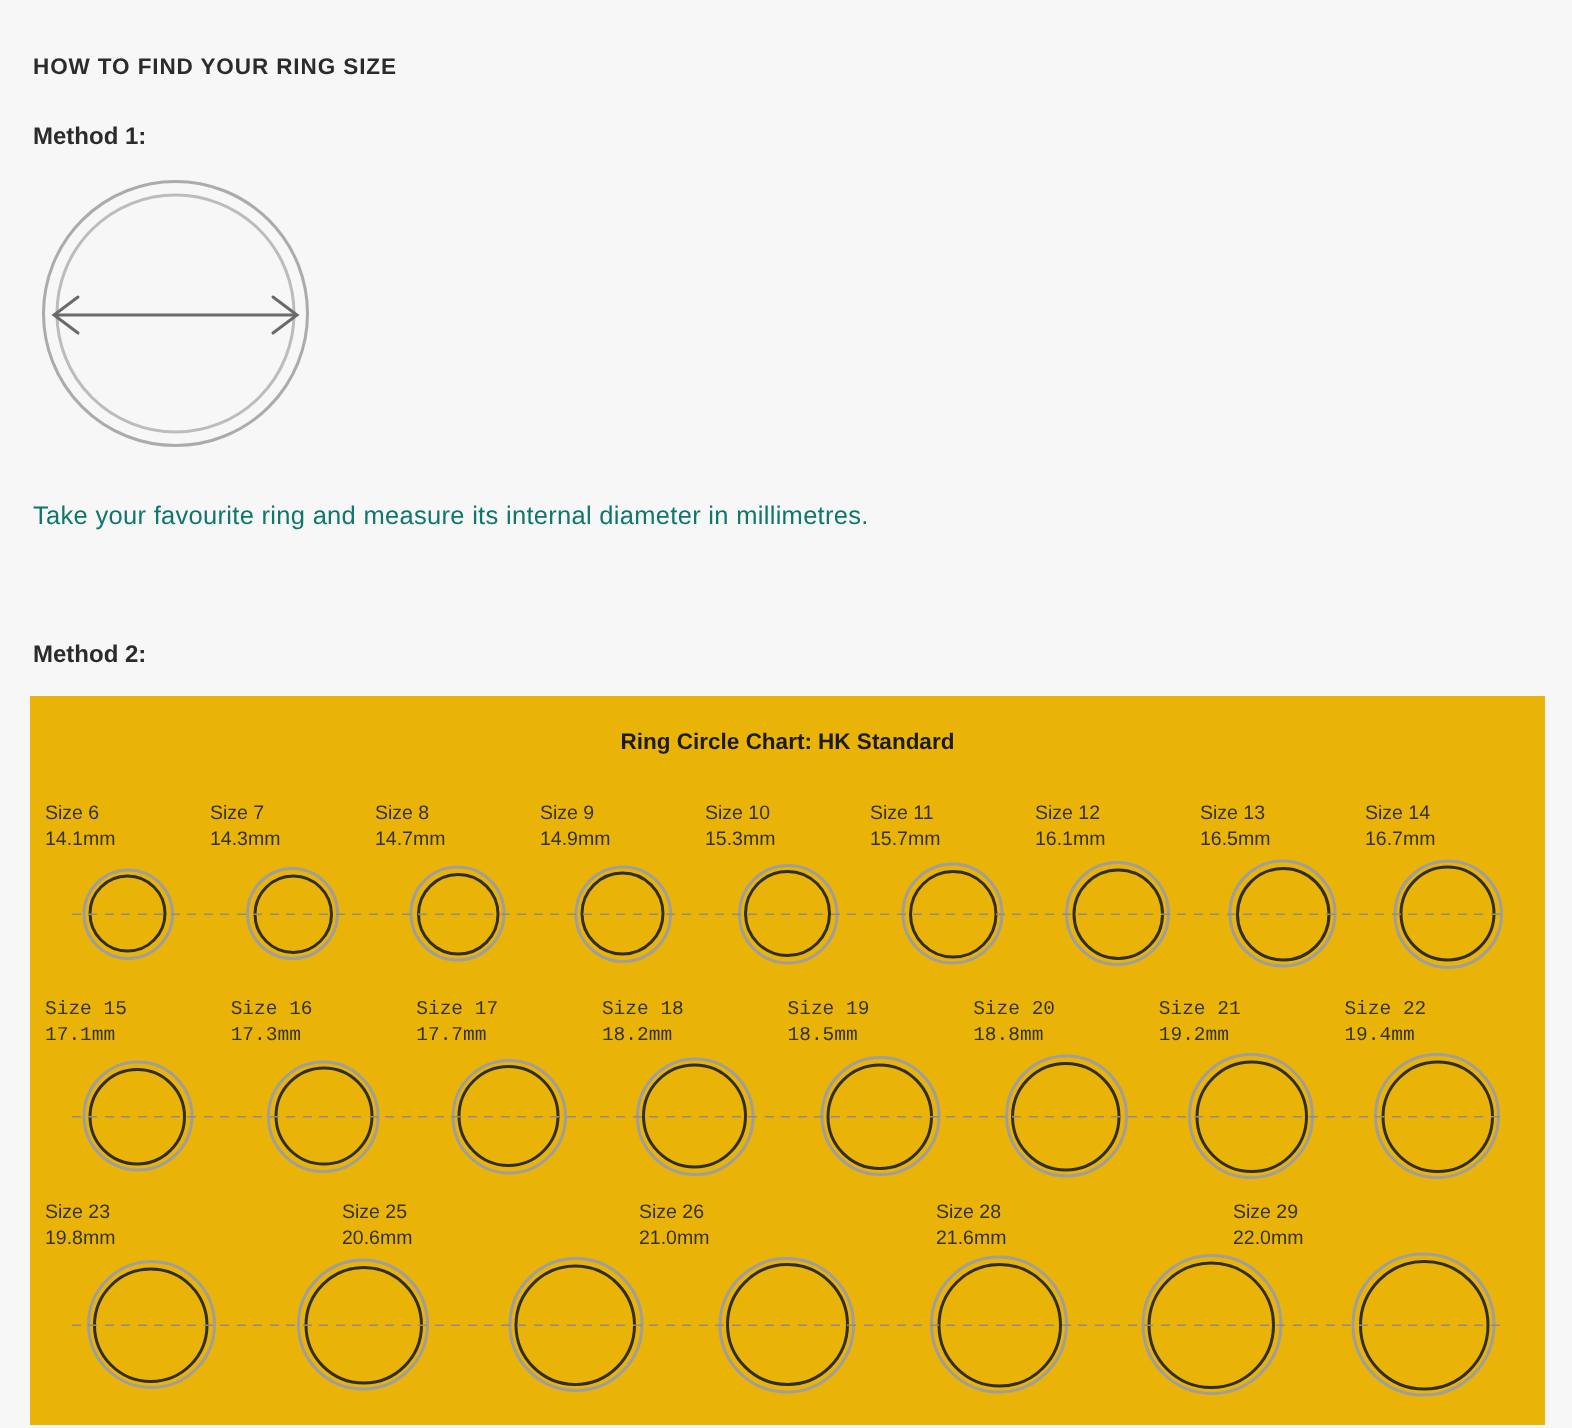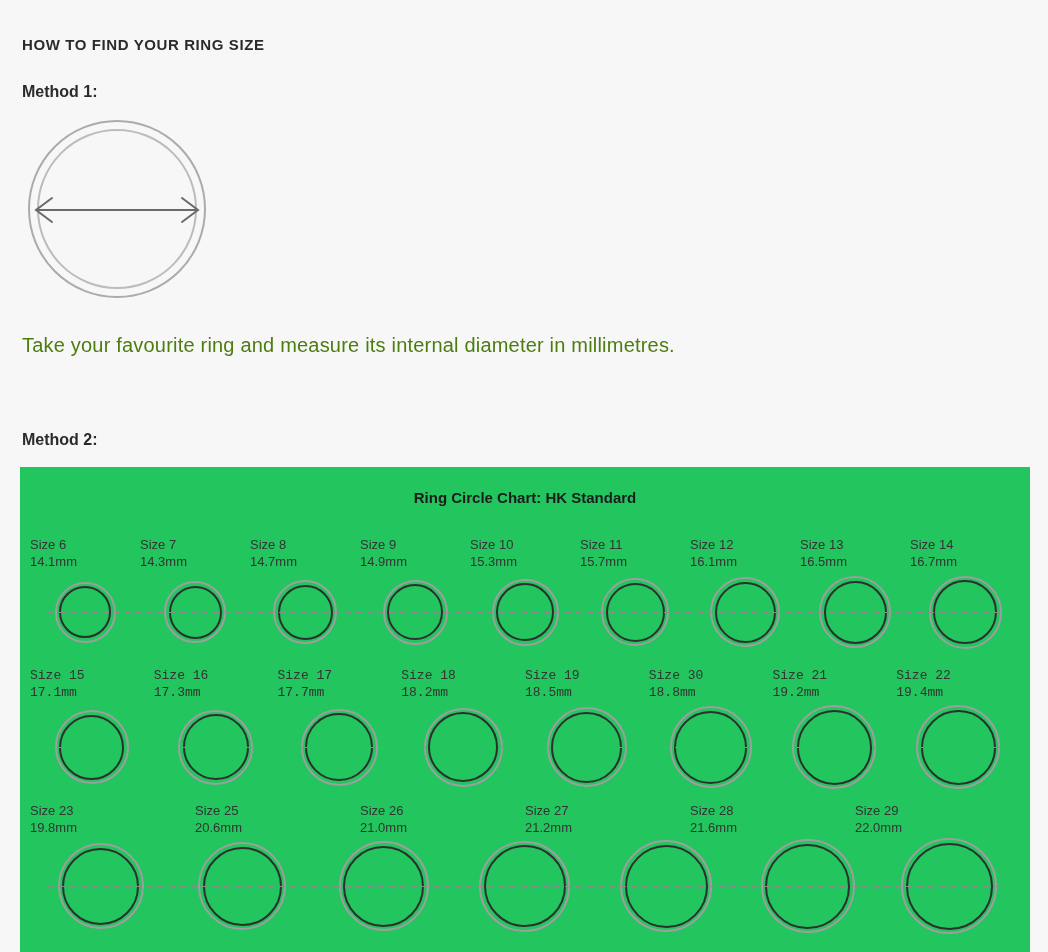--- a/index.html
+++ b/index.html
@@ -28,32 +28,32 @@
     color: #2d2a2c;
   }
   .ring-figure {
     margin: 13px 0 0 22px;
     width: 190px;
     height: 190px;
     display: block;
   }
   .description {
     margin: 30px 0 0 22px;
-    font-size: 20px;
-    color: #4d7c0f;
+    font-size: 17px;
+    color: #0f766e;
     letter-spacing: 0.2px;
   }
   .method2-heading {
     margin-top: 74px;
   }
   .chart-card {
     margin: 18px 18px 0 20px;
     width: 1010px;
     height: 486px;
-    background: #22c55e;
+    background: #eab308;
     box-sizing: border-box;
     padding-top: 22px;
   }
   .chart-title {
     text-align: center;
     font-size: 15px;
     font-weight: bold;
     color: #1c1c1c;
   }
   .chart-row { width: 100%; }
@@ -235,21 +235,21 @@
             </div>
             <div class="label-cell">
               <div>Size 18</div>
               <div>18.2mm</div>
             </div>
             <div class="label-cell">
               <div>Size 19</div>
               <div>18.5mm</div>
             </div>
             <div class="label-cell">
-              <div>Size 30</div>
+              <div>Size 20</div>
               <div>18.8mm</div>
             </div>
             <div class="label-cell">
               <div>Size 21</div>
               <div>19.2mm</div>
             </div>
             <div class="label-cell">
               <div>Size 22</div>
               <div>19.4mm</div>
             </div>
@@ -306,24 +306,20 @@
             </div>
             <div class="label-cell">
               <div>Size 25</div>
               <div>20.6mm</div>
             </div>
             <div class="label-cell">
               <div>Size 26</div>
               <div>21.0mm</div>
             </div>
             <div class="label-cell">
-              <div>Size 27</div>
-              <div>21.2mm</div>
-            </div>
-            <div class="label-cell">
               <div>Size 28</div>
               <div>21.6mm</div>
             </div>
             <div class="label-cell">
               <div>Size 29</div>
               <div>22.0mm</div>
             </div>
           </div>
           <div class="row-band" style="height: 92px;">
             <div class="dash-line"></div>

